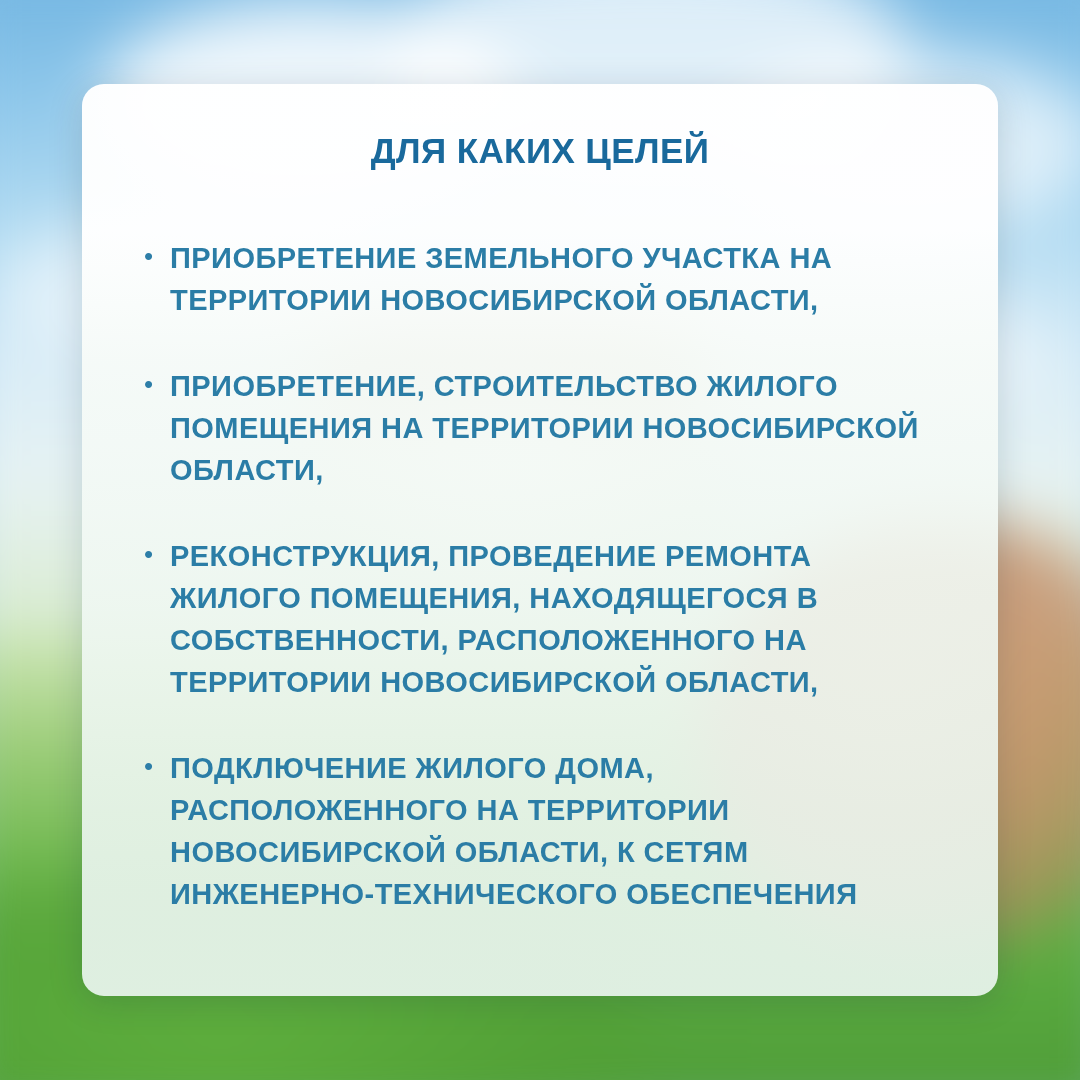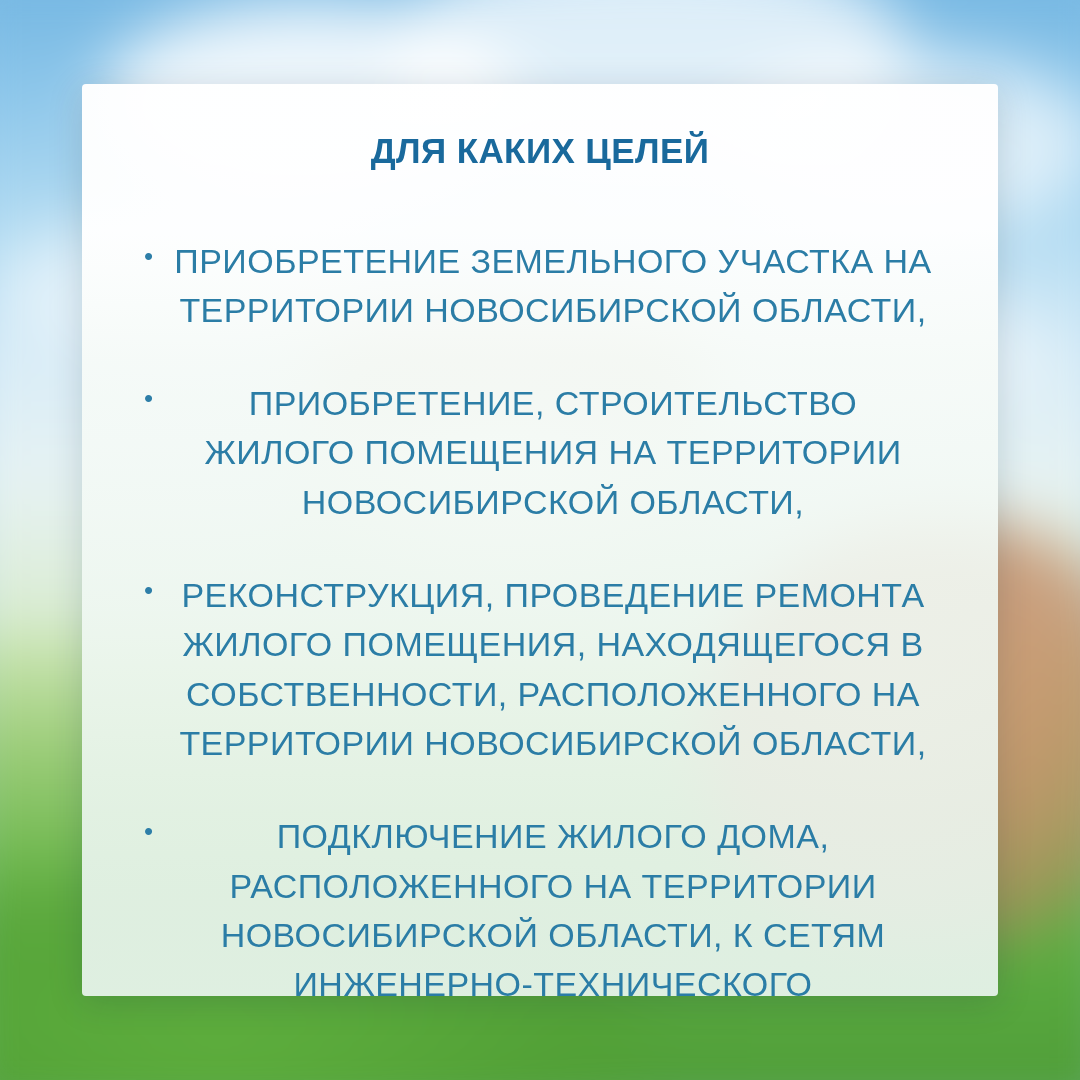--- a/index.html
+++ b/index.html
@@ -102,21 +102,21 @@
     filter: blur(20px);
   }
 
   
   .card {
     position: absolute;
     left: 82px;
     top: 84px;
     width: 916px;
     height: 912px;
-    border-radius: 4px;
+    border-radius: 22px;
     overflow: hidden;
     background: linear-gradient(180deg,
         rgba(255,255,255,0.97) 0%,
         rgba(255,255,255,0.96) 16%,
         rgba(247,251,248,0.93) 30%,
         rgba(240,248,243,0.90) 55%,
         rgba(236,246,240,0.90) 80%,
         rgba(234,245,239,0.92) 100%);
     box-shadow: 0 6px 34px rgba(20,50,70,0.18);
   }
@@ -150,26 +150,25 @@
   .bullet {
     flex: 0 0 auto;
     width: 26px;
     color: #2d7ea8;
     font-size: 26px;
     line-height: 38px;
     text-align: left;
   }
   .item-text {
     color: #2b7da6;
-    font-size: 34px;
+    font-size: 29px;
     line-height: 1.45;
-    font-weight: normal;
+    font-weight: bold;
     letter-spacing: 0.45px;
     text-transform: uppercase;
-    text-align: center;
   }
 </style>
 </head>
 <body>
 
 <div class="poster">
 
   <div class="bg">
     <div class="bg-sky"></div>
     <div class="cloud c1"></div>

